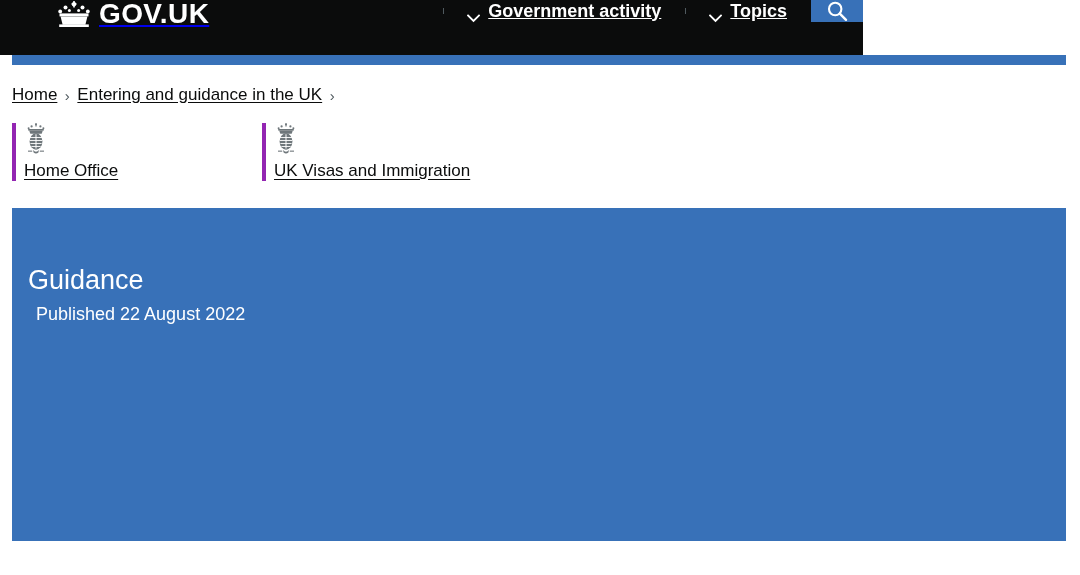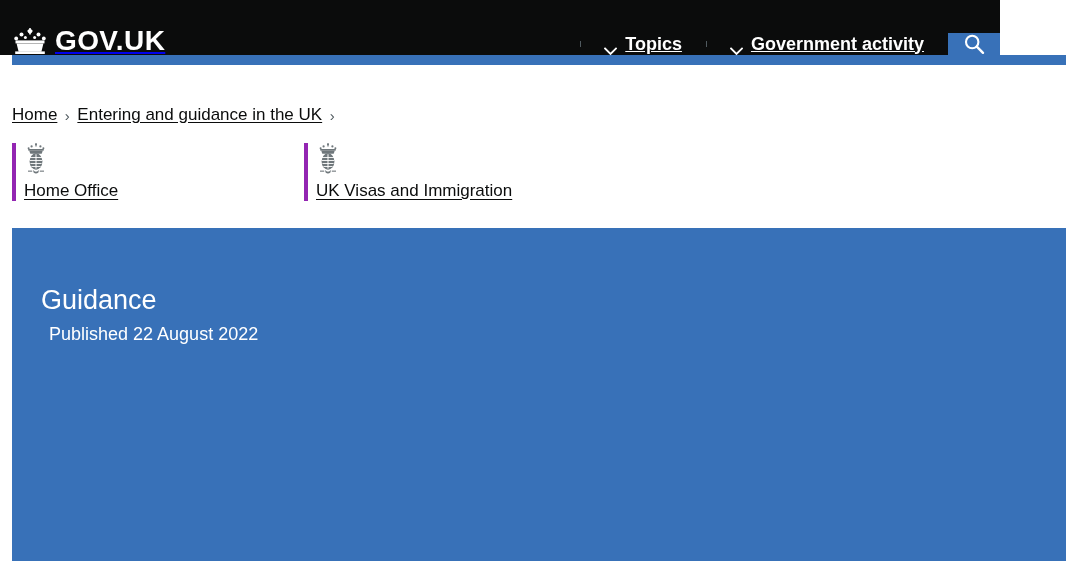--- a/index.html
+++ b/index.html
@@ -10,25 +10,26 @@
     width: 1080px;
     height: 575px;
     background: #ffffff;
     font-family: "Liberation Sans", sans-serif;
     overflow: hidden;
   }
 
   
   .gov-header {
     position: relative;
-    width: 1000px;
+    width: 863px;
     height: 55px;
     background: #0b0c0c;
     display: flex;
-    align-items: flex-end;
+    align-items: flex-start;
+    padding-left: 44px;
   }
   .brand-zone {
     display: flex;
     align-items: center;
     padding-left: 12px;
     flex: 0 0 auto;
   }
   .crown-icon {
     width: 36px;
     height: 28px;
@@ -96,21 +97,20 @@
   }
 
   
   .breadcrumbs {
     display: flex;
     align-items: center;
     padding: 20px 0 0 12px;
     font-size: 17px;
     color: #0b0c0c;
     flex-wrap: nowrap;
-    margin-top: 20px;
   }
   .crumb {
     color: #0b0c0c;
     text-decoration: underline;
     text-underline-offset: 2px;
     white-space: nowrap;
   }
   .crumb-sep {
     width: 20px;
     text-align: center;
@@ -121,41 +121,41 @@
 
   
   .orgs {
     display: flex;
     padding: 18px 0 0 12px;
     gap: 0;
   }
   .org {
     border-left: 4px solid #9325b2;
     padding-left: 8px;
-    width: 292px;
+    width: 250px;
   }
   .org-crest { width: 24px; height: 32px; display: block; }
   .org-name {
     display: inline-block;
     margin-top: 6px;
     font-size: 17px;
     color: #0b0c0c;
     text-decoration: underline;
     text-underline-offset: 3px;
     white-space: nowrap;
   }
 
   
   .hero {
     margin: 27px 0 0 12px;
     width: 1054px;
     height: 333px;
     background: #3871b8;
     color: #ffffff;
-    padding: 58px 30px 0 29px;
+    padding: 58px 30px 0 16px;
   }
   .hero-kicker {
     font-size: 27px;
     line-height: 1.1;
     font-weight: normal;
     margin: 0 0 6px 0;
   }
   .hero-title {
     font-size: 52px;
     font-weight: bold;
@@ -200,30 +200,30 @@
   </a>
 
   <nav class="nav-zone">
 
     <a class="nav-item" href="#">
       <span class="chev-down">
         <svg viewBox="0 0 13 9" width="13" height="9" xmlns="http://www.w3.org/2000/svg" aria-hidden="true">
           <path d="M1 1.5 L6.5 7 L12 1.5" stroke="#ffffff" stroke-width="1.9" fill="none" stroke-linecap="square"></path>
         </svg>
       </span>
-      <span>Topics</span>
+      <span>Government activity</span>
     </a>
 
     <a class="nav-item" href="#">
       <span class="chev-down">
         <svg viewBox="0 0 13 9" width="13" height="9" xmlns="http://www.w3.org/2000/svg" aria-hidden="true">
           <path d="M1 1.5 L6.5 7 L12 1.5" stroke="#ffffff" stroke-width="1.9" fill="none" stroke-linecap="square"></path>
         </svg>
       </span>
-      <span>Government activity</span>
+      <span>Topics</span>
     </a>
 
     <button class="search-btn" type="button" aria-label="Search">
       <span class="search-icon">
         <svg viewBox="0 0 22 22" width="22" height="22" xmlns="http://www.w3.org/2000/svg" aria-hidden="true">
           <circle cx="9.2" cy="9.0" r="6.2" stroke="#ffffff" stroke-width="2.1" fill="none"></circle>
           <path d="M13.8 13.6 L20 19.8" stroke="#ffffff" stroke-width="2.4" stroke-linecap="round"></path>
         </svg>
       </span>
     </button>

